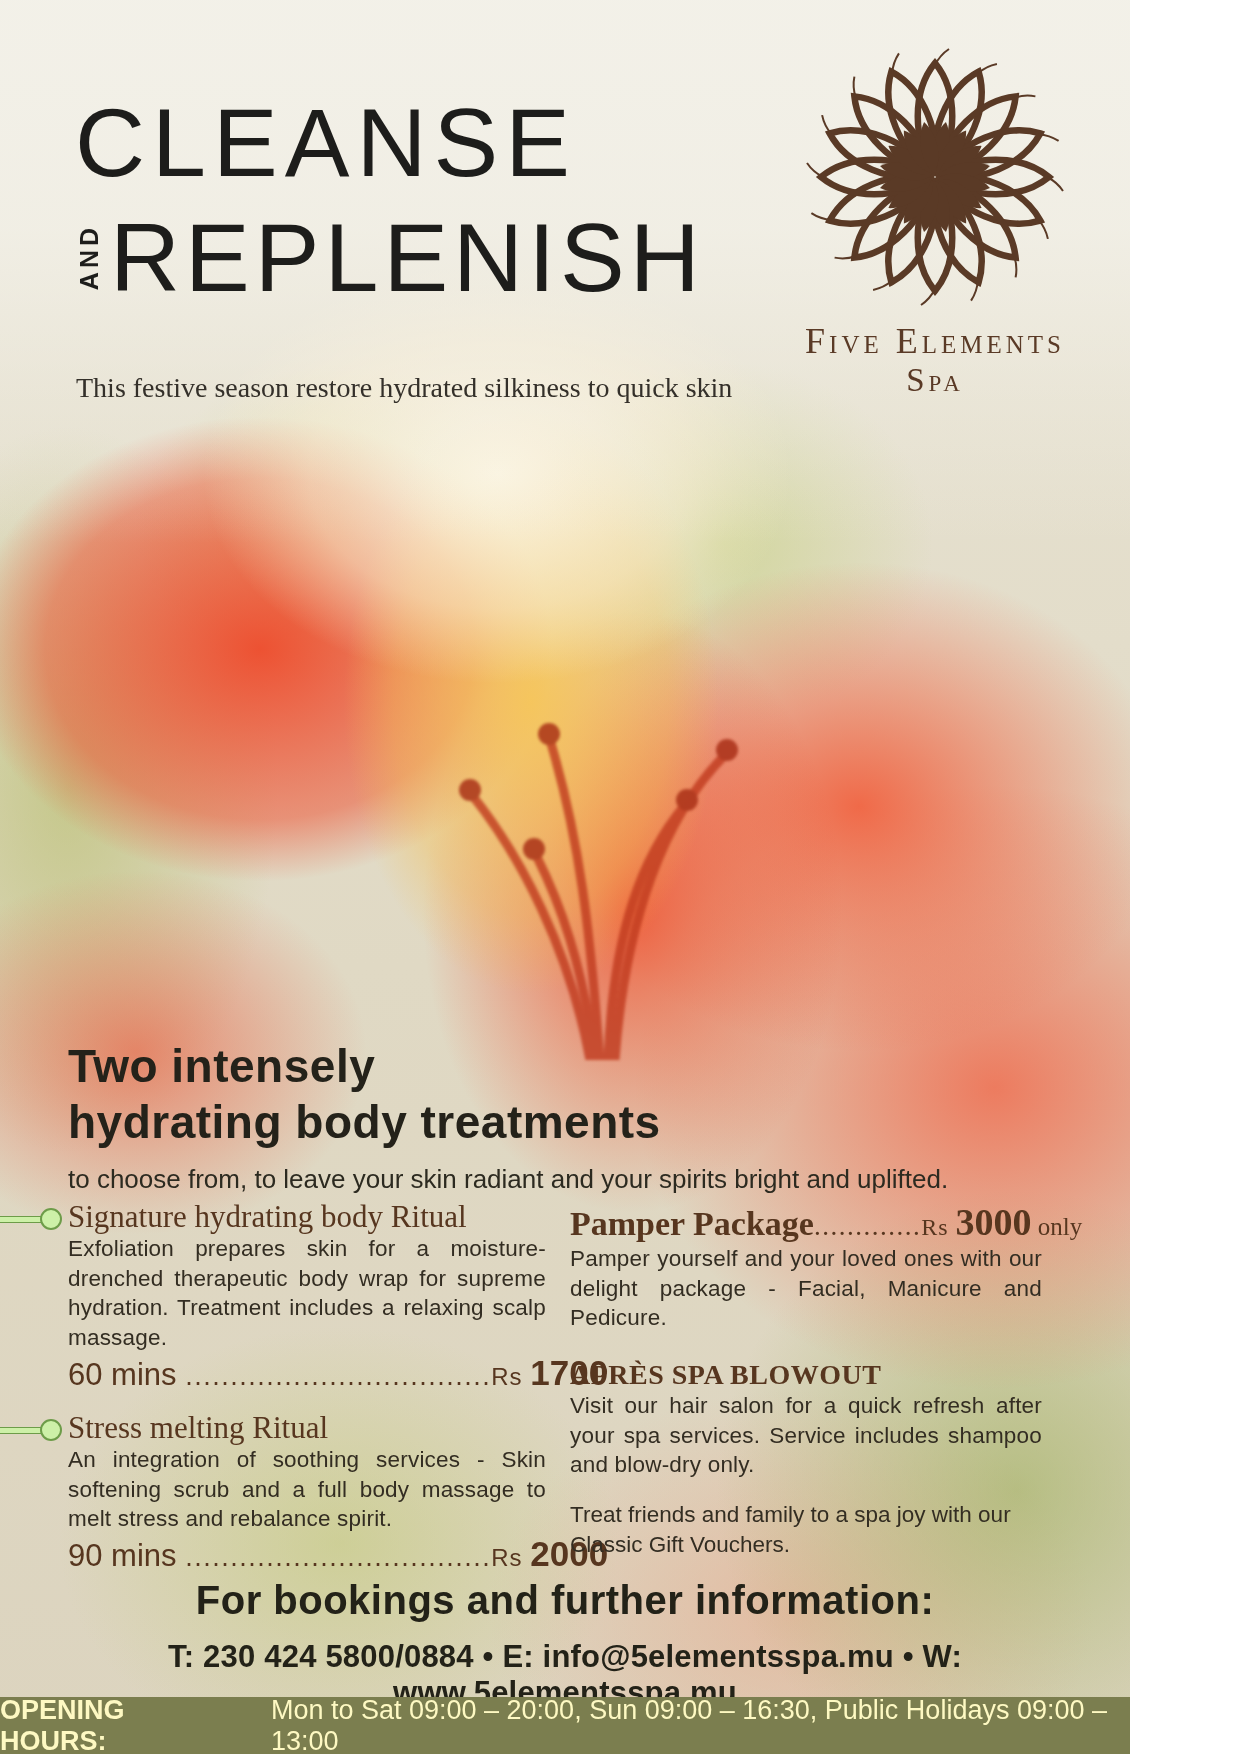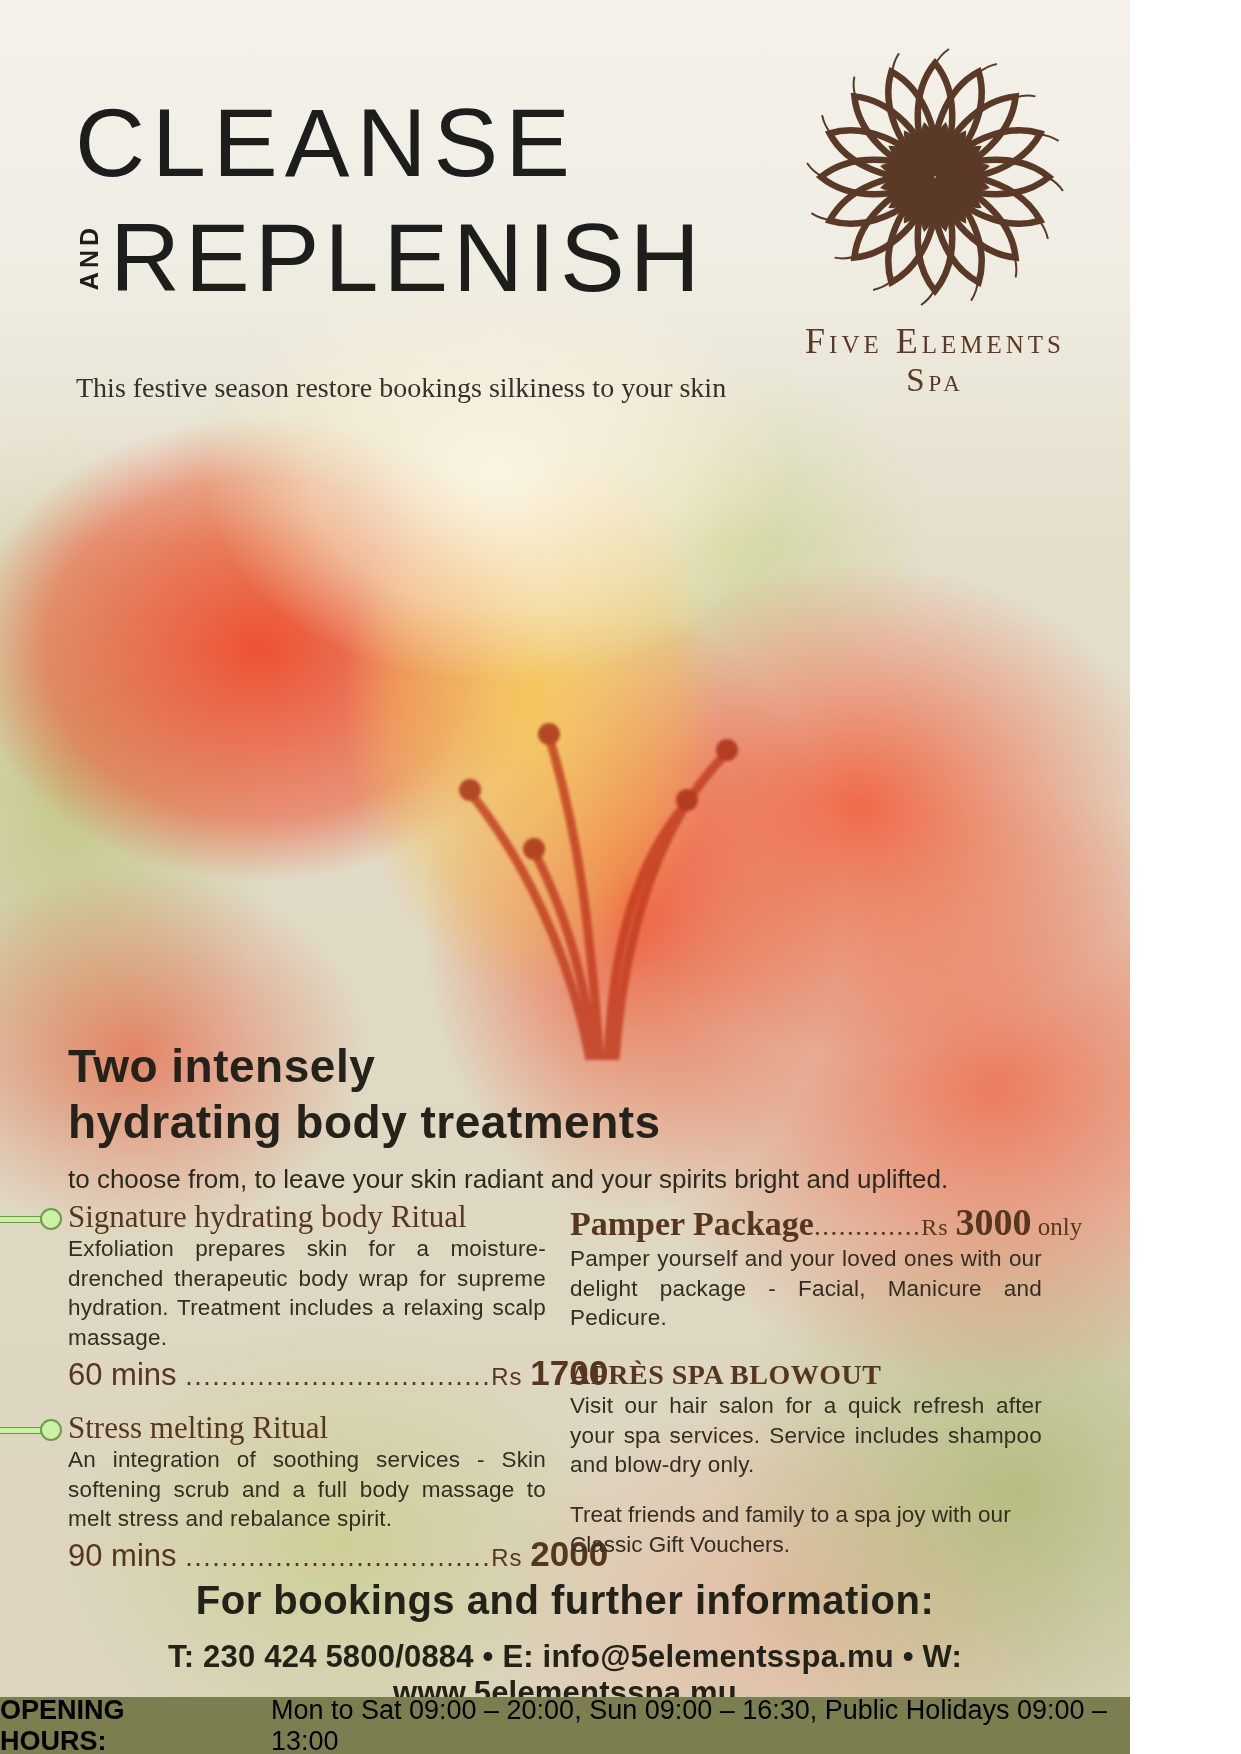--- a/index.html
+++ b/index.html
@@ -90,21 +90,21 @@
   }
   .note{margin-top:20px;font-size:22.5px;line-height:1.32;color:#332d22;}
   
   .booking{position:absolute;left:0;top:1578px;width:100%;text-align:center;color:#232218;}
   .booking-h{font-size:40px;font-weight:700;letter-spacing:0.5px;}
   .booking-contact{margin-top:16px;font-size:31px;font-weight:700;letter-spacing:0.2px;}
   
   .footer{
     position:absolute;left:0;bottom:0;width:100%;height:57px;
     display:flex;align-items:center;justify-content:center;
-    color:#000000;font-size:27px;gap:36px;
+    color:#fef9c3;font-size:27px;gap:36px;
   }
   .footer b{font-weight:700;margin-right:10px;}
 </style>
 </head>
 <body>
 
 <div class="page">
   <div class="bg"></div>
 
   <svg class="stamens" width="360" height="440" viewBox="0 0 360 440">
@@ -124,21 +124,21 @@
     </g>
   </svg>
 
   <div class="title-block">
     <div class="title-line1">CLEANSE</div>
     <div class="title-row">
       <div class="title-and">AND</div>
       <div class="title-line2">REPLENISH</div>
     </div>
   </div>
-  <div class="subtitle">This festive season restore bookings silkiness to your skin</div>
+  <div class="subtitle">This festive season restore hydrated silkiness to quick skin</div>
 
   <div class="logo">
     <svg width="270" height="270" viewBox="-135 -135 270 270">
       <defs>
         <path id="petalO" d="M0,-114 C23,-86 23,-36 0,-6 C-23,-36 -23,-86 0,-114 Z"></path>
         <path id="petalI" d="M0,-56 C11,-41 11,-16 0,-4 C-11,-16 -11,-41 0,-56 Z"></path>
         <path id="tip" d="M0,-112 Q5,-122 14,-128"></path>
       </defs>
       <g stroke="#5a3a26" fill="none" stroke-width="6.5">
         <use href="#petalO"></use>

